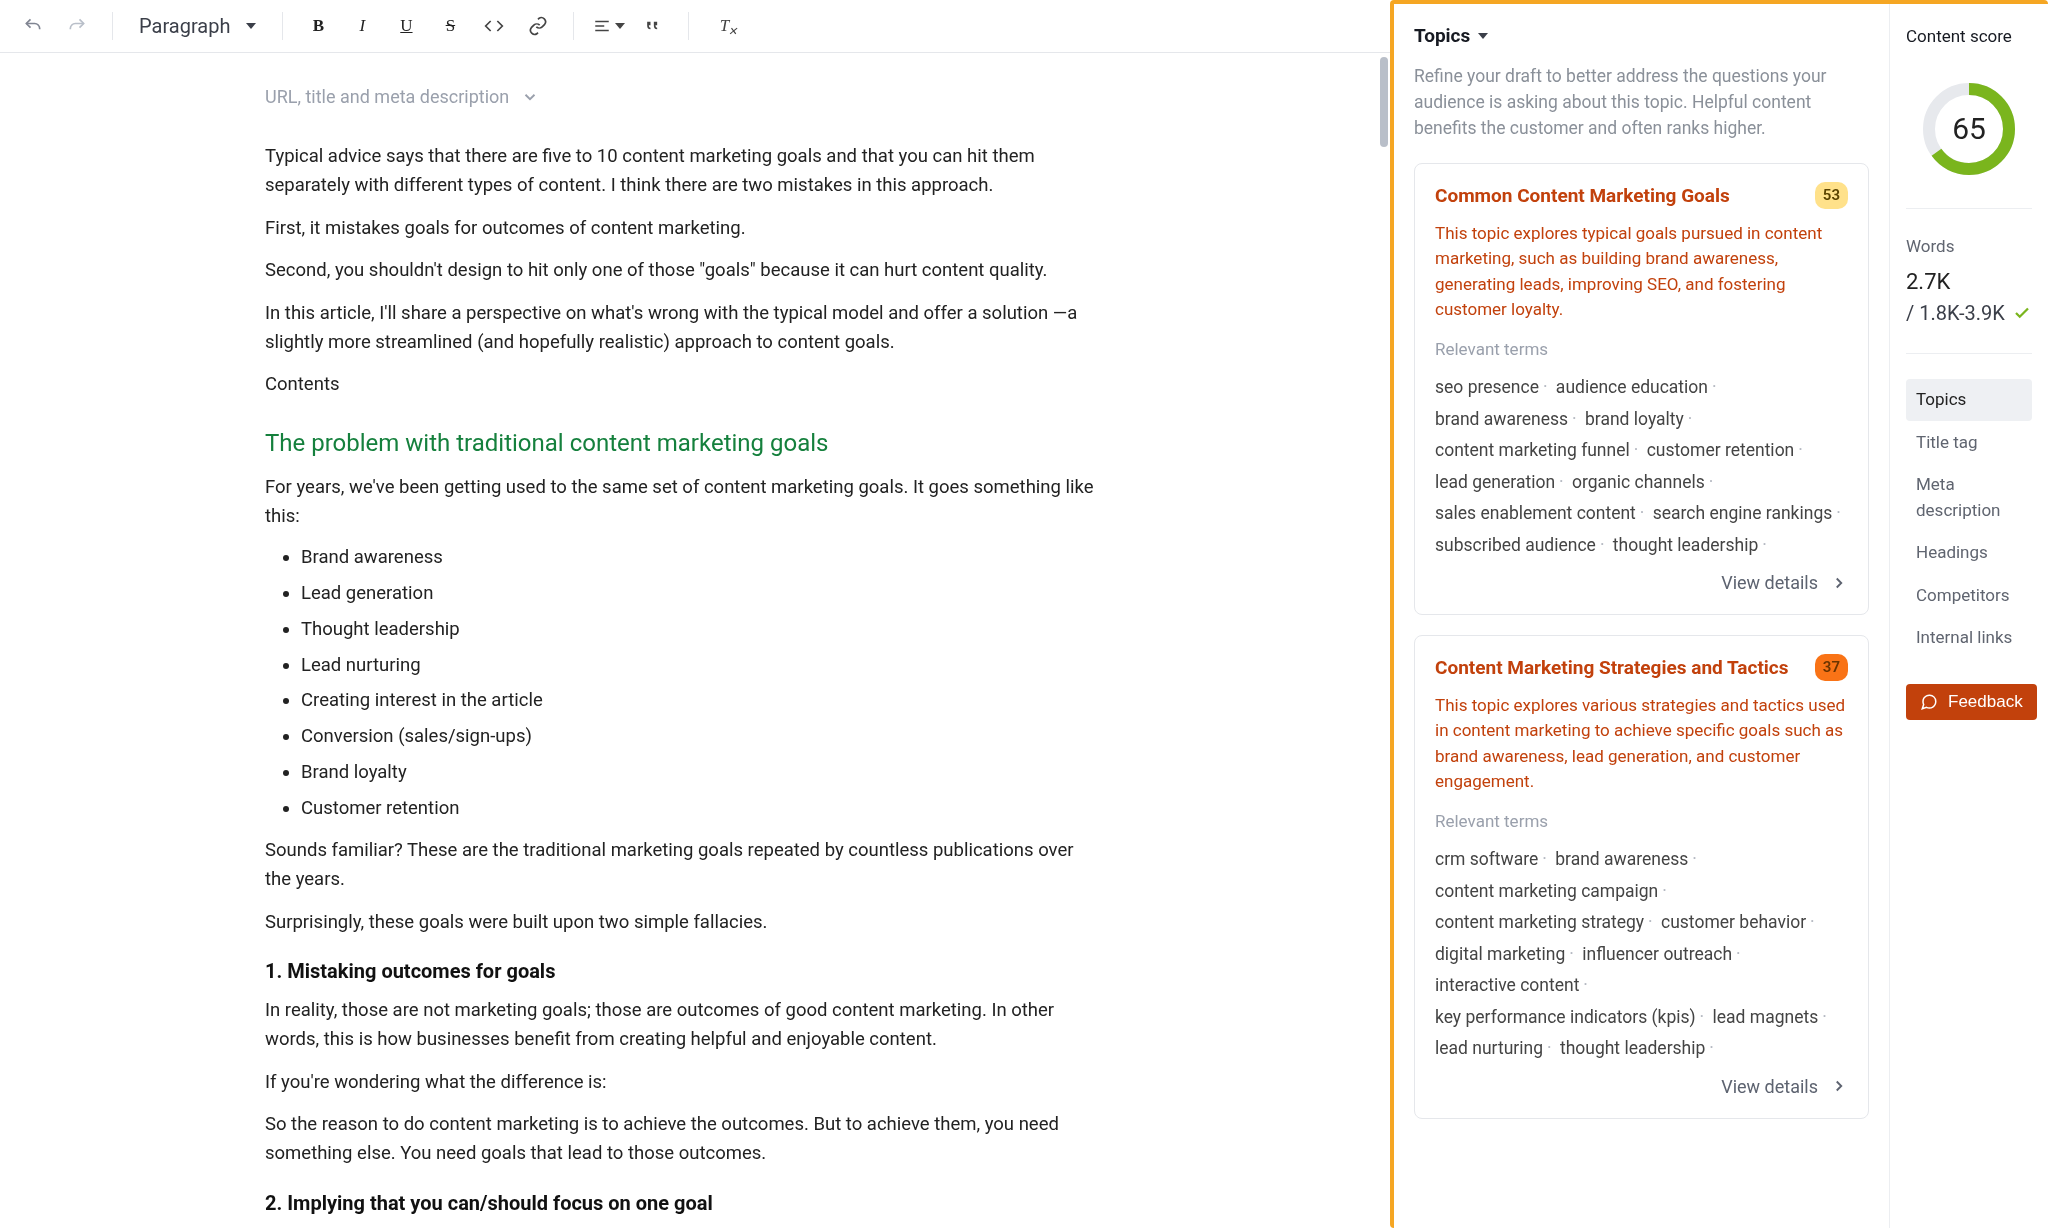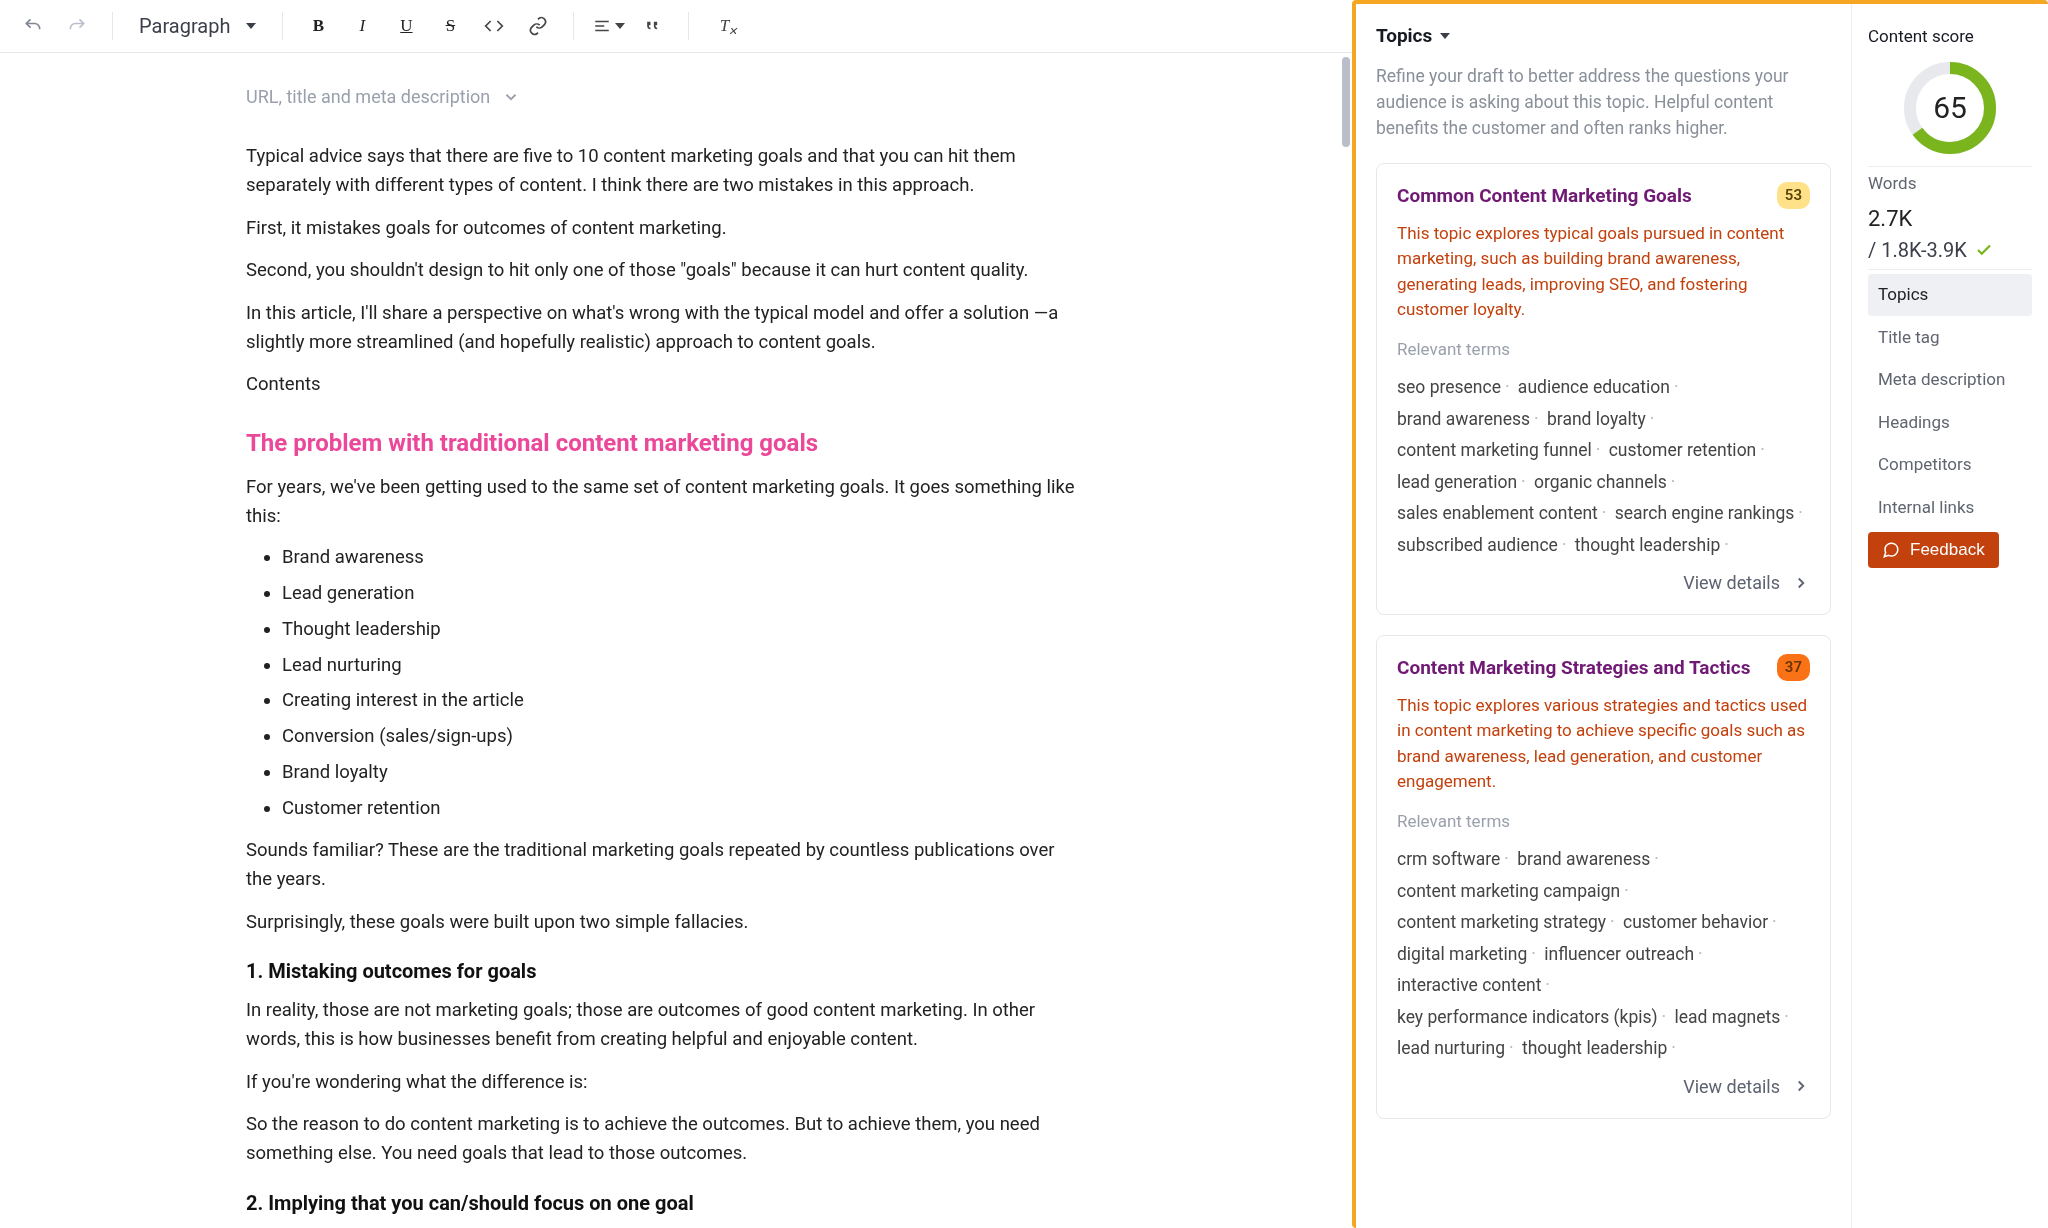--- a/index.html
+++ b/index.html
@@ -12,46 +12,46 @@
 .tb-select { display: inline-flex; align-items: center; gap: 16px; padding: 6px 10px; color: #3b3f49; cursor: pointer; font-size: 20px; }
 .caret { width: 0; height: 0; border-left: 5px solid transparent; border-right: 5px solid transparent; border-top: 6px solid #3b3f49; display: inline-block; }
 .tb-bold { font-weight: 700; font-family: Georgia, serif; color: #222; }
 .tb-italic { font-style: italic; font-family: Georgia, serif; color: #222; }
 .tb-under { text-decoration: underline; font-family: Georgia, serif; color: #222; }
 .tb-strike { text-decoration: line-through; font-family: Georgia, serif; color: #222; }
 .editor-scroll { flex: 1 1 auto; overflow-y: auto; position: relative; }
 .editor-body { max-width: 960px; margin: 0 auto; padding: 30px 80px 60px 50px; }
 .meta-row { display: flex; align-items: center; gap: 12px; color: #9aa0ac; font-size: 18px; margin-bottom: 32px; cursor: pointer; }
 .doc p { margin: 0 0 14px 0; font-size: 18.5px; color: #222; line-height: 1.55; }
-.doc h2 { font-size: 24px; font-weight: 700; margin: 26px 0 12px 0; color: #ec4899; }
+.doc h2 { font-size: 24px; font-weight: 400; margin: 26px 0 12px 0; color: #15803d; }
 .doc h3 { font-size: 20px; font-weight: 700; margin: 20px 0 10px 0; color: #111; }
 .doc ul { margin: 8px 0 14px 0; padding-left: 36px; }
 .doc li { margin-bottom: 8px; font-size: 18.5px; color: #222; }
 .fake-scrollbar { position: absolute; right: 0; top: 0; width: 10px; height: 100%; }
 .fake-thumb { position: absolute; right: 2px; top: 4px; width: 8px; height: 90px; background: #b9bfc9; border-radius: 4px; }
 
 
 .right-rail { display: flex; border: 4px solid #f5a623; border-radius: 4px; border-right: none; border-bottom: none; flex: 0 0 auto; }
 .topics-panel { width: 495px; padding: 18px 20px; overflow-y: auto; }
 .topics-header { display: flex; align-items: center; gap: 8px; font-weight: 700; font-size: 19px; margin-bottom: 12px; cursor: pointer; }
 .topics-desc { color: #8a9099; font-size: 17.5px; line-height: 1.5; margin-bottom: 22px; }
 .topic-card { border: 1px solid #e5e7eb; border-radius: 8px; padding: 18px 20px; margin-bottom: 20px; }
 .tc-head { display: flex; align-items: flex-start; justify-content: space-between; gap: 12px; margin-bottom: 10px; }
-.tc-title { font-weight: 700; font-size: 19px; color: #701a75; }
+.tc-title { font-weight: 700; font-size: 19px; color: #c2410c; }
 .badge { font-size: 15px; font-weight: 600; padding: 2px 8px; border-radius: 10px; }
 .badge-yellow { background: #ffe18a; color: #5a4300; }
 .badge-orange { background: #f97316; color: #6b3400; }
 .tc-desc { color: #c2410c; font-size: 17px; line-height: 1.5; margin-bottom: 14px; }
 .rel-label { color: #9aa0ac; font-size: 17px; margin-bottom: 10px; }
 .terms { color: #444; font-size: 17.5px; line-height: 1.8; }
 .term { white-space: nowrap; }
 .dot { color: #b5b9c2; padding: 0 4px; }
 .view-details { display: flex; align-items: center; justify-content: flex-end; gap: 12px; color: #5d6370; font-size: 18px; margin-top: 8px; cursor: pointer; }
 
-.score-panel { width: 197px; border-left: 1px solid #eceef1; padding: 20px 16px; display: flex; flex-direction: column; gap: 4px; }
+.score-panel { width: 159px; border-left: 1px solid #eceef1; padding: 20px 16px; display: flex; flex-direction: column; gap: 25px; }
 .score-label { font-size: 17px; color: #171a22; }
 .score-ring { position: relative; width: 96px; height: 96px; margin: 6px auto; }
 .score-ring svg { transform: rotate(-90deg); }
 .score-val { position: absolute; inset: 0; display: flex; align-items: center; justify-content: center; font-size: 30px; color: #222; font-weight: 400; }
 .sep { height: 1px; background: #eceef1; }
 .words-block .w-label { font-size: 17px; color: #606570; margin-bottom: 6px; }
 .words-block .w-count { font-size: 22px; color: #222; }
 .words-block .w-range { font-size: 20px; color: #3b3f49; display: flex; align-items: center; gap: 8px; }
 .check { width: 18px; height: 18px; display: inline-flex; align-items: center; justify-content: center; }
 .nav-list { display: flex; flex-direction: column; gap: 1px; }

